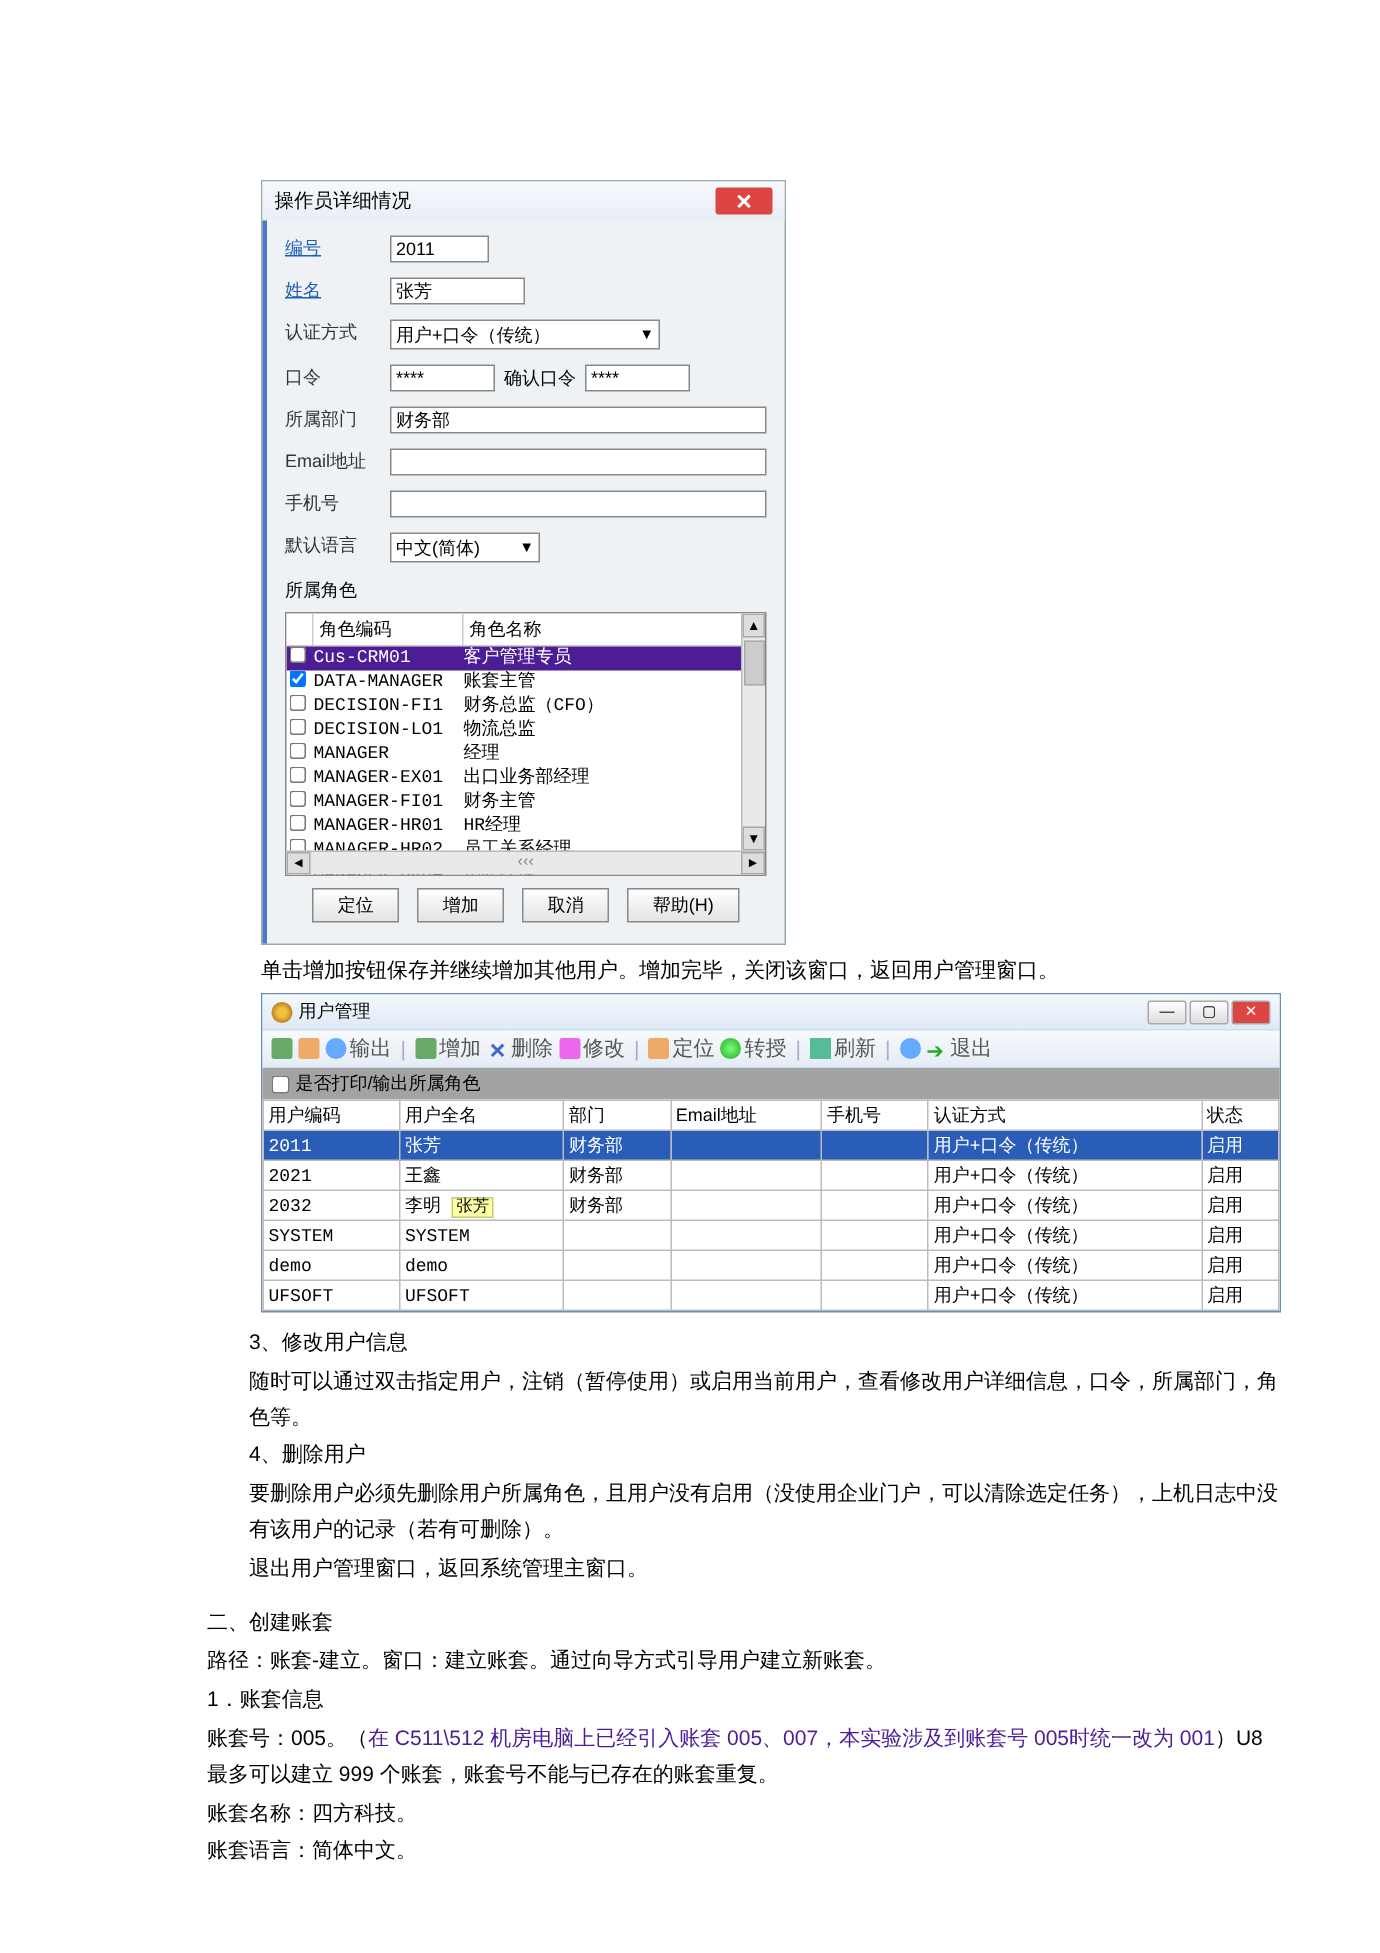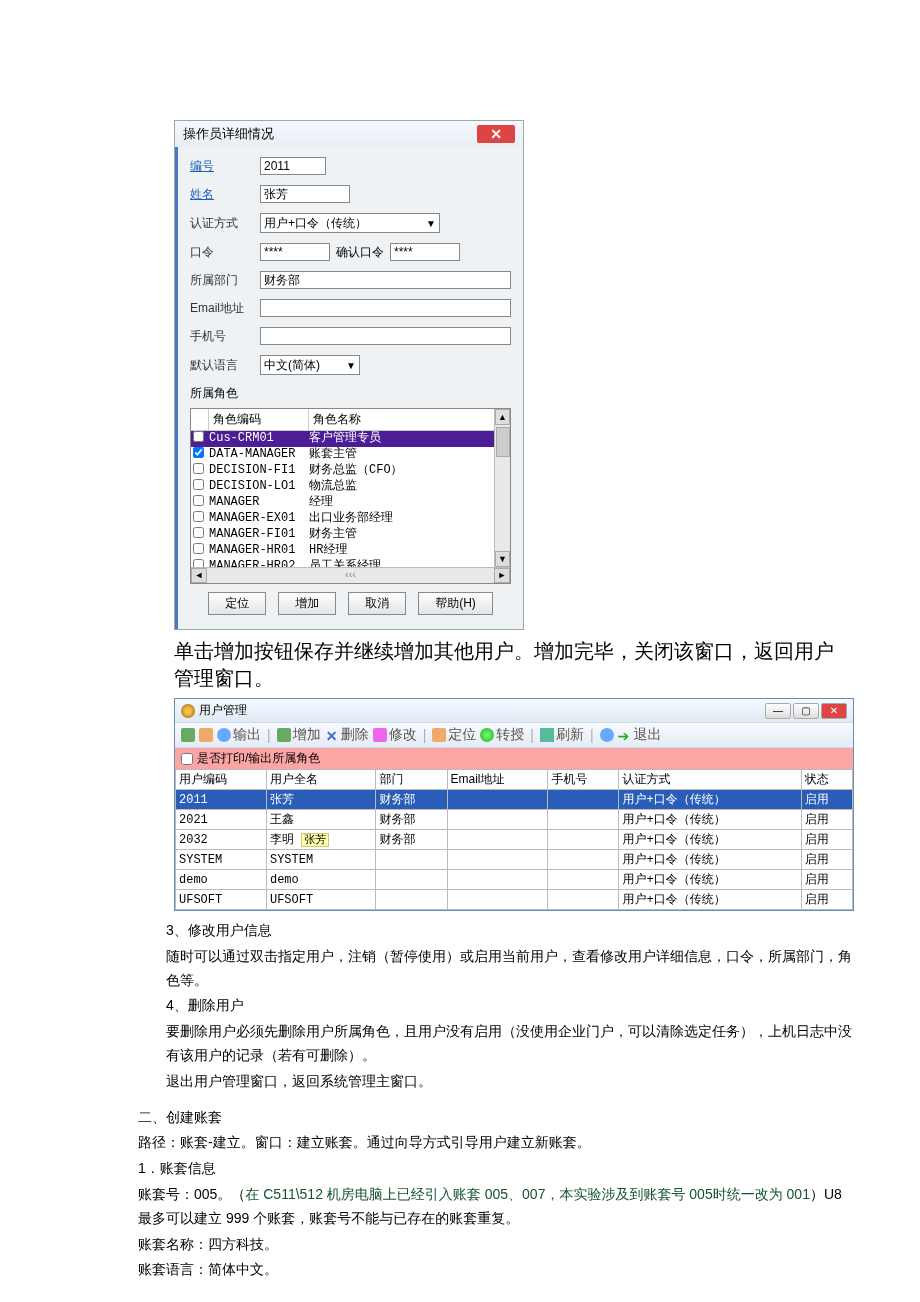--- a/index.html
+++ b/index.html
@@ -3,21 +3,21 @@
   <meta charset="utf-8">
   <style>
     * { box-sizing: border-box; margin: 0; padding: 0; }
     body { font-family: SimSun, "宋体", sans-serif; font-size: 14px; background: #fff; width: 920px; }
     
     
     .dialog1 { width: 350px; margin: 120px 0 0 174px; border: 1px solid #9aa; background: #eef2f5; }
     .dialog1-title { background: linear-gradient(#f5f9fd, #e8eef5); padding: 4px 8px; font-size: 13px; display: flex; justify-content: space-between; align-items: center; }
     .close-btn { background: #d44; color: #fff; width: 38px; height: 18px; text-align: center; border-radius: 2px; font-weight: bold; display: flex; align-items: center; justify-content: center; font-size: 14px; }
     .dialog1-body { padding: 10px 12px 6px 12px; border-left: 3px solid #4a78c5; }
-    .form-row { display: flex; align-items: center; margin-bottom: 10px; font-size: 12px; }
+    .form-row { display: flex; align-items: flex-start; margin-bottom: 10px; font-size: 12px; }
     .form-label { width: 70px; color: #333; }
     .form-label.link { color: #1e5fb5; text-decoration: underline; cursor: pointer; }
     .form-input { border: 1px solid #888; background: #fff; height: 18px; padding: 0 3px; font-size: 12px; }
     .form-input.w1 { width: 66px; }
     .form-input.w2 { width: 90px; }
     .form-input.full { flex: 1; }
     .pw-row { display: flex; gap: 6px; align-items: center; }
     .pw-lbl { font-size: 12px; }
     .dd { border: 1px solid #888; background: #fff; height: 20px; font-size: 12px; display: flex; align-items: center; justify-content: space-between; padding: 0 3px; }
     .dd-arrow { font-size: 10px; }
@@ -41,21 +41,21 @@
     .scroll-v-up, .scroll-v-dn { height: 16px; background: #ddd; border: 1px solid #aaa; text-align: center; font-size: 9px; line-height: 14px; }
     .scroll-v-thumb { position: absolute; top: 18px; width: 14px; height: 30px; left: 1px; background: #ccc; border: 1px solid #aaa; }
     .scroll-h { position: absolute; left: 0; right: 0; bottom: 0; height: 16px; background: #e9e9e9; border-top: 1px solid #bbb; display: flex; justify-content: space-between; }
     .scroll-h-l, .scroll-h-r { width: 16px; background: #ddd; border: 1px solid #aaa; text-align: center; font-size: 9px; line-height: 12px; }
     .scroll-h-center { text-align: center; font-size: 11px; color: #888; flex: 1; }
     
     .dialog1-buttons { display: flex; justify-content: center; gap: 12px; padding: 8px 0; font-size: 12px; }
     .dlg-btn { background: linear-gradient(#fefefe, #e4e4e4); border: 1px solid #888; padding: 2px 16px; font-size: 12px; cursor: pointer; }
     
     
-    .instr-text { margin: 8px 0 6px 174px; font-size: 20px; width: 670px; }
+    .instr-text { margin: 8px 0 6px 174px; font-size: 14px; width: 670px; }
     
     
     .dialog2 { width: 680px; margin-left: 174px; border: 1px solid #6a8cb5; }
     .dialog2-title { background: linear-gradient(#f5f9fd, #dfe9f5); padding: 3px 6px; display: flex; justify-content: space-between; align-items: center; font-size: 12px; gap: 28px; }
     .title-left { display: flex; align-items: center; gap: 4px; }
     .title-icon { width: 14px; height: 14px; background: radial-gradient(circle, #f0c040 30%, #c08020 70%); border-radius: 50%; }
     .win-btns { display: flex; gap: 2px; }
     .win-btn { width: 26px; height: 16px; border: 1px solid #aaa; border-radius: 2px; background: linear-gradient(#fff, #ddd); text-align: center; font-size: 10px; line-height: 14px; }
     .win-btn.close { background: #d44; color: #fff; }
     
@@ -64,34 +64,34 @@
     .tb-sep { color: #aac; margin: 0 2px; }
     .tb-item { display: flex; align-items: center; gap: 2px; color: #555; }
     .tb-ico-g { background: #6a6; border-radius: 2px; }
     .tb-ico-y { background: #ea6; border-radius: 2px; }
     .tb-ico-b { background: #6af; border-radius: 50%; }
     .tb-ico-x { color: #46c; font-weight: bold; text-align: center; }
     .tb-ico-p { background: #e6e; border-radius: 2px; }
     .tb-ico-r { background: #5b9; }
     .tb-ico-green { background: radial-gradient(#7f7, #2a2); border-radius: 50%; }
     
-    .print-row { background: #fca5a5; padding: 2px 6px; font-size: 12px; display: flex; align-items: center; gap: 4px; }
+    .print-row { background: #a3a3a3; padding: 2px 6px; font-size: 12px; display: flex; align-items: center; gap: 4px; }
     .print-row input { width: 12px; height: 12px; }
     
     .user-table { width: 100%; border-collapse: collapse; font-size: 12px; background: #fff; }
     .user-table th { background: #fff; border: 1px solid #bbb; padding: 1px 3px; text-align: left; font-weight: normal; }
     .user-table td { border: 1px solid #bbb; padding: 1px 3px; font-family: "Courier New", monospace; }
     .user-table tr.selected td { background: #2a5db8; color: #fff; }
     .yellow-tag { background: #ffffaa; border: 1px solid #c9c977; padding: 0 2px; font-size: 11px; }
     
     
     .doc { margin: 8px 0 0 138px; width: 720px; font-size: 14px; line-height: 1.7; }
     .doc p { margin-bottom: 2px; }
     .doc .indent { margin-left: 28px; }
-    .doc .red { color: #14532d; }
+    .doc .red { color: #4c1d95; }
     .doc .section { margin-top: 12px; }
   </style>
 </head>
 <body>
 
 <div class="dialog1">
   <div class="dialog1-title">
     <span>操作员详细情况</span>
     <span class="close-btn">✕</span>
   </div>

